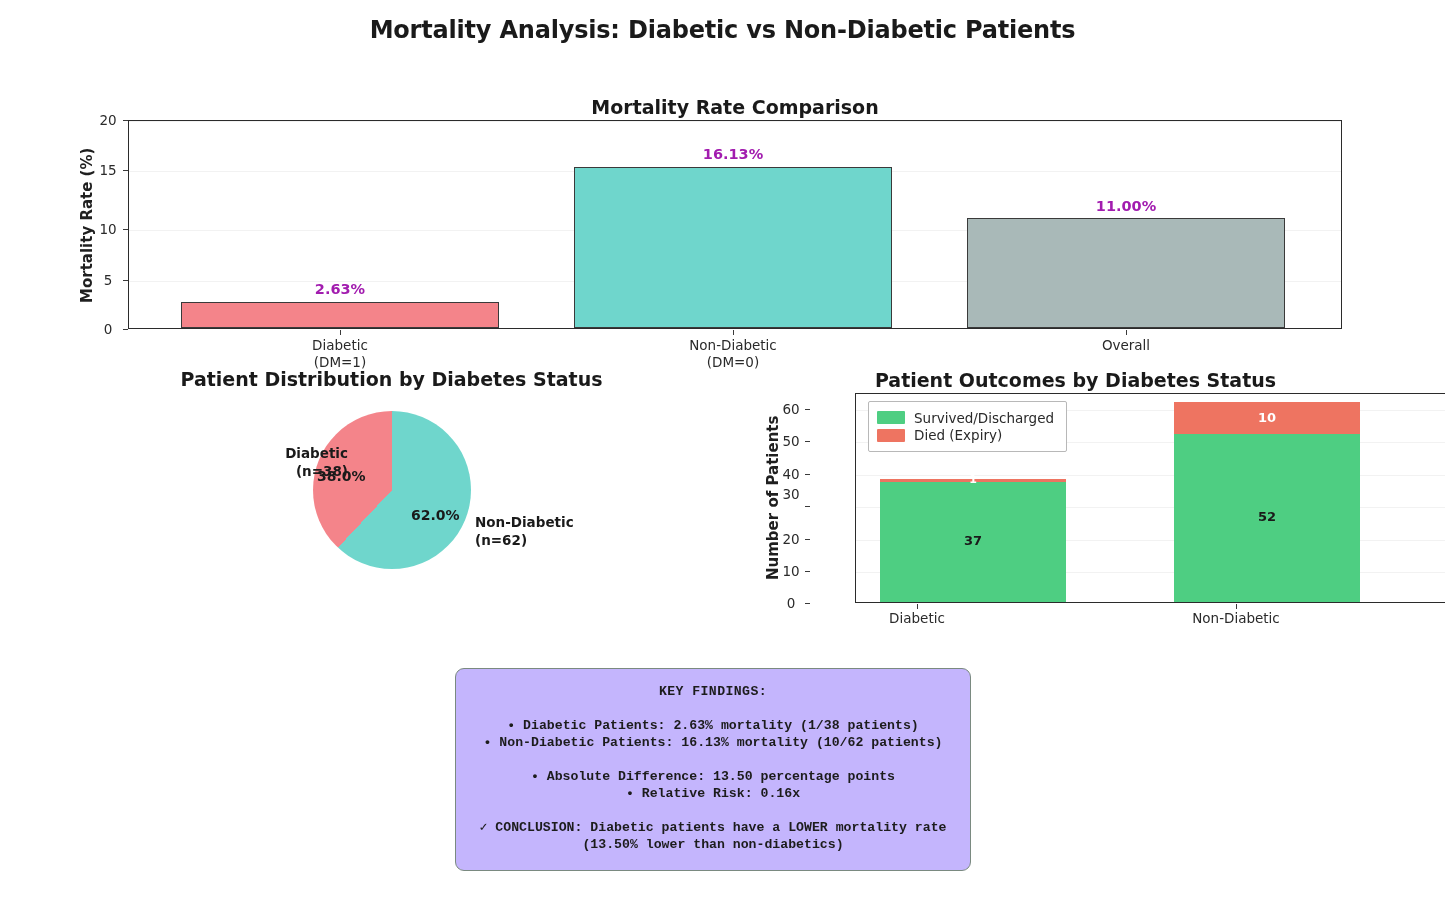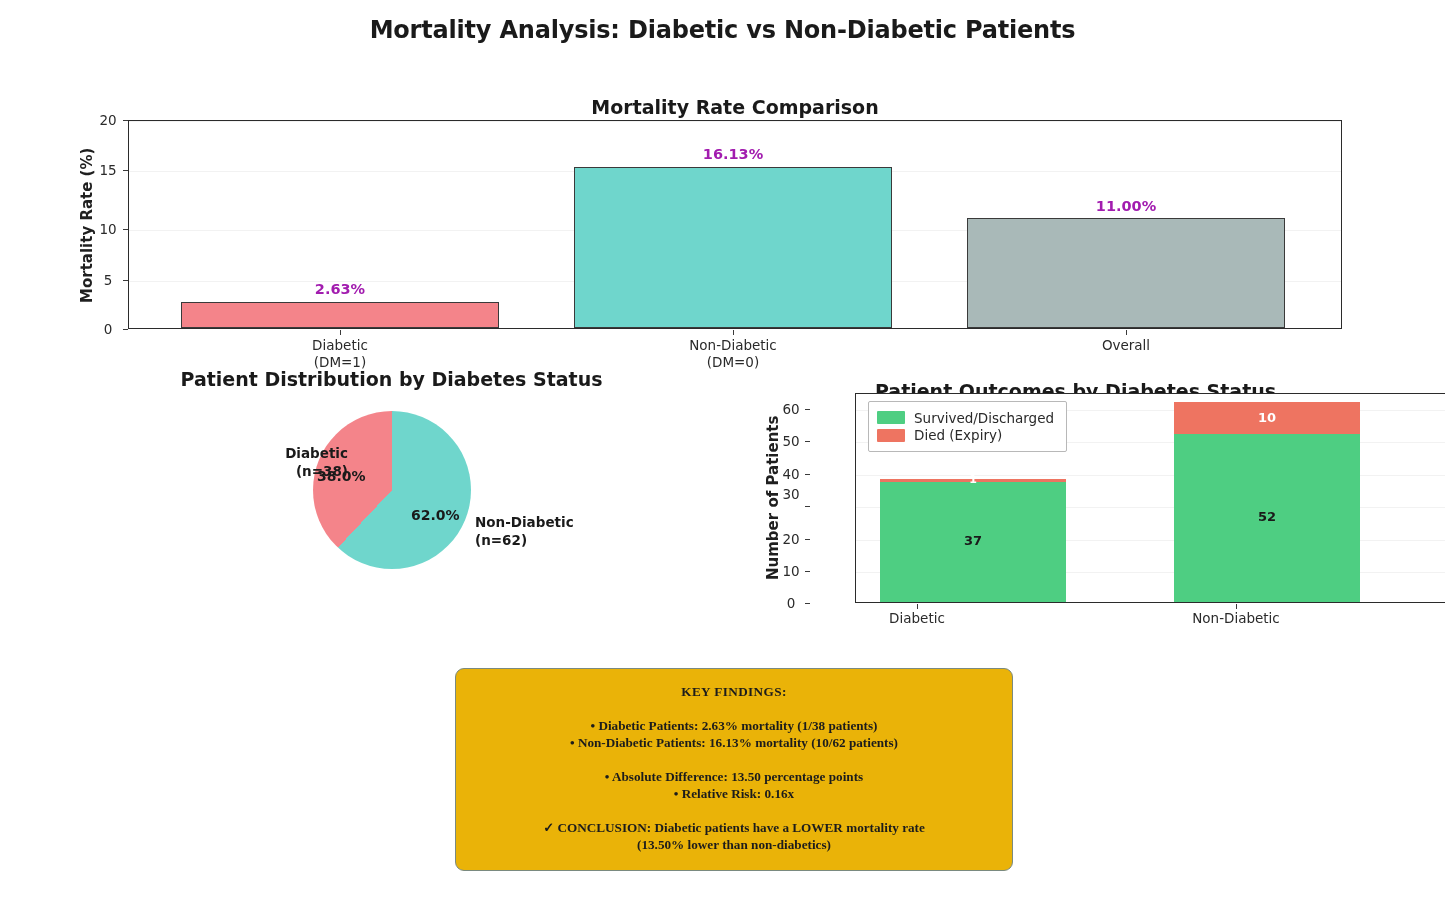--- a/index.html
+++ b/index.html
@@ -161,28 +161,28 @@
   }
   .legend-text {
     font-size: 13.5px;
     color: #2a2a2a;
     white-space: nowrap;
   }
 
   
   #findings-box {
     left: 455px; top: 668px;
-    width: 558px;
+    width: 516px;
     padding: 14px 10px 16px 10px;
     box-sizing: border-box;
     border: 1.3px solid #7a8a80;
     border-radius: 9px;
-    background: #eab308;
-    text-align: center;
-    font-family: Liberation Serif, serif;
+    background: #c4b5fd;
+    text-align: center;
+    font-family: Liberation Mono, monospace;
     font-size: 13.2px;
     font-weight: bold;
     color: #1c1c1c;
     line-height: 1.33;
   }
   #findings-box .fb-head { margin-bottom: 16px; letter-spacing: 0.4px; }
   #findings-box .fb-line { white-space: pre; }
   #findings-box .fb-gap { height: 16px; }
 </style>
 </head>
@@ -254,21 +254,21 @@
     <div>(n=38)</div>
   </div>
   <div class="abs pie-leader" style="left:475px; top:514px; text-align:left;">
     <div>Non-Diabetic</div>
     <div>(n=62)</div>
   </div>
 </div>
 
 <div class="abs">
 
-  <div class="abs subplot-title" style="left:810px; top:380px; width:531px;">Patient Outcomes by Diabetes Status</div>
+  <div class="abs subplot-title" style="left:810px; top:369px; width:531px;">Patient Outcomes by Diabetes Status</div>
 
   <div class="abs ylabel-vert" style="left:764px; top:400px; height:196px;">Number of Patients</div>
 
   <div class="abs tick" style="left:779px; top:409px; width:24px; transform:translateY(-50%);">60</div>
   <div class="abs tick" style="left:779px; top:441px; width:24px; transform:translateY(-50%);">50</div>
   <div class="abs tick" style="left:779px; top:474px; width:24px; transform:translateY(-50%);">40</div>
   <div class="abs tick" style="left:779px; top:494px; width:24px; transform:translateY(-50%);">30</div>
   <div class="abs tick" style="left:779px; top:539px; width:24px; transform:translateY(-50%);">20</div>
   <div class="abs tick" style="left:779px; top:571px; width:24px; transform:translateY(-50%);">10</div>
   <div class="abs tick" style="left:779px; top:603px; width:24px; transform:translateY(-50%);">0</div>

